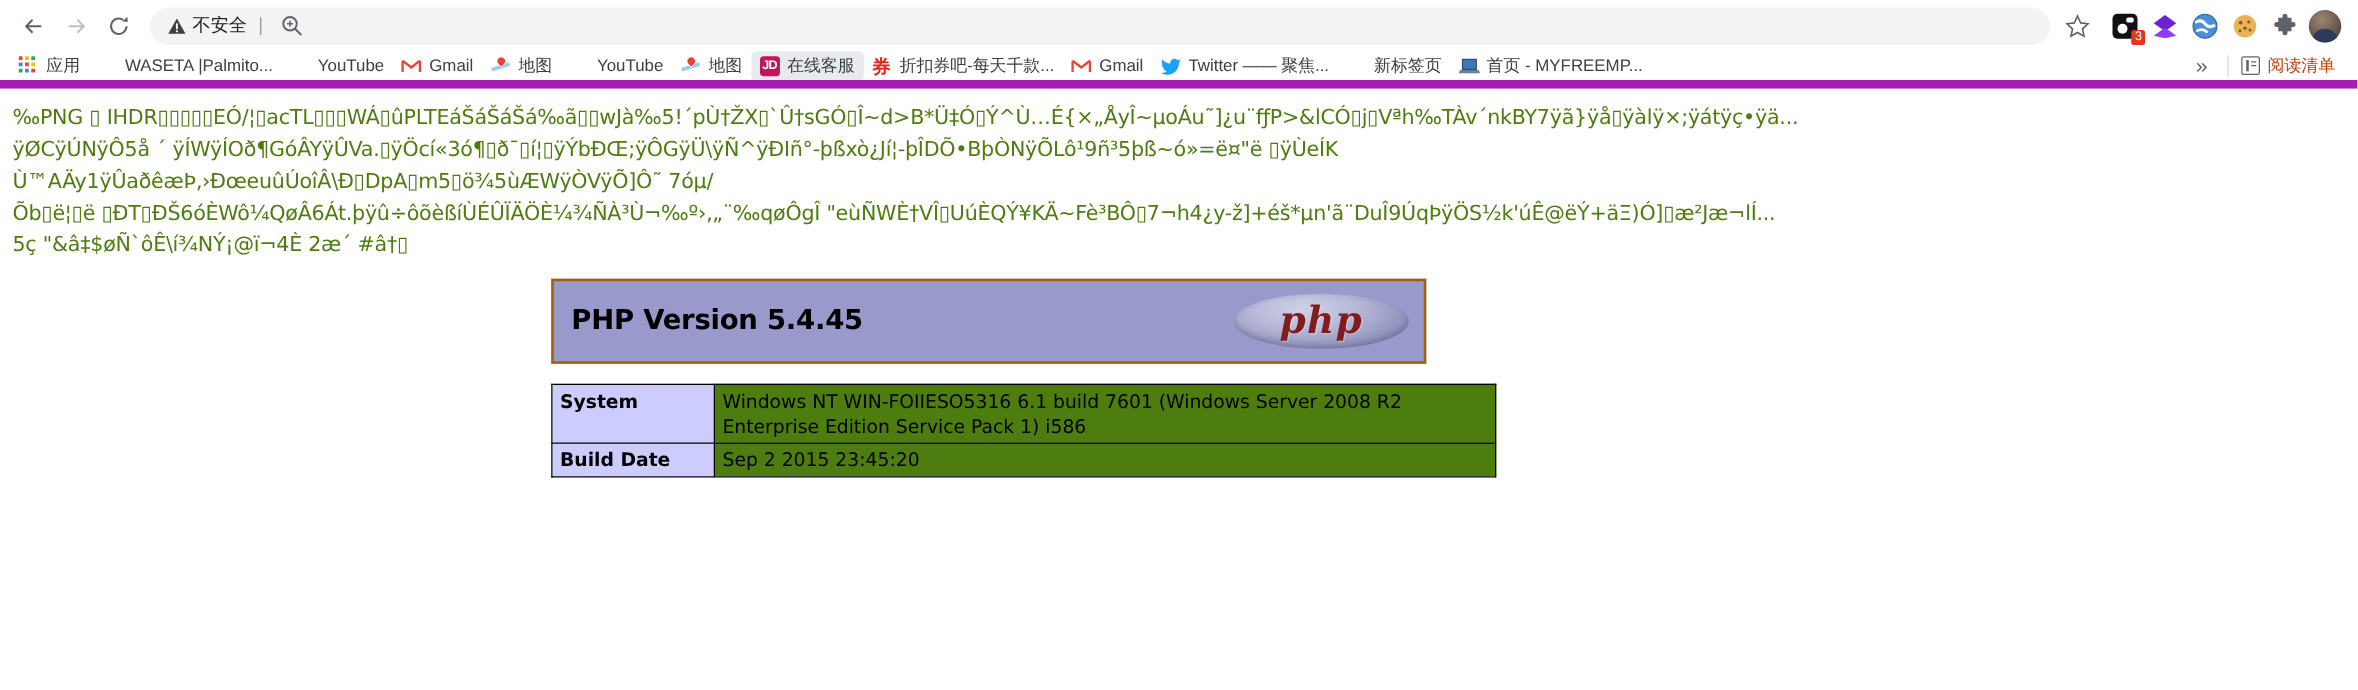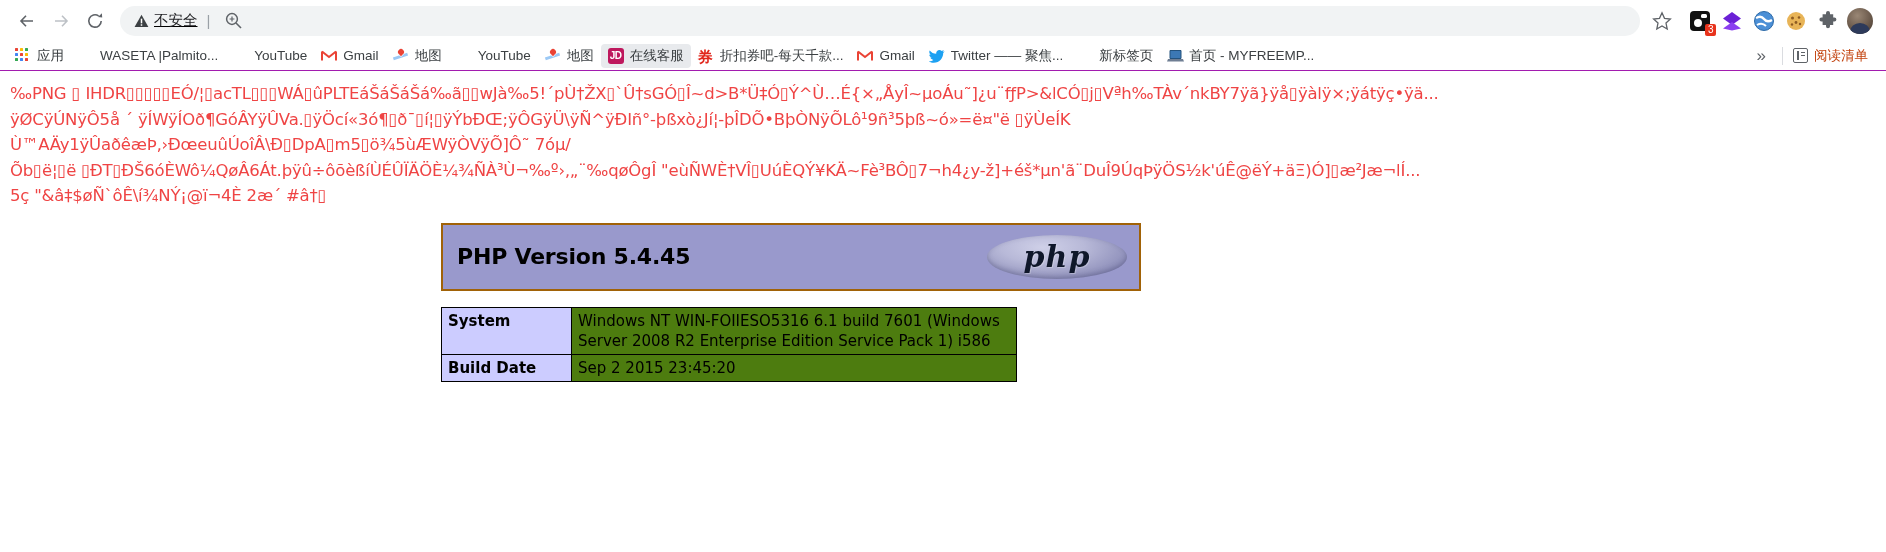--- a/index.html
+++ b/index.html
@@ -35,21 +35,20 @@
   .omnibox {
     flex: 1 1 auto;
     height: 30px;
     background: #f1f3f4;
     border-radius: 15px;
     margin: 0 6px 0 8px;
     display: flex;
     align-items: center;
     padding: 0 6px 0 14px;
     min-width: 0;
-    text-decoration: underline;
   }
   .omnibox-warn {
     display: flex; align-items: center;
     flex: 0 0 auto;
   }
   .warn-tri {
     width: 15px; height: 14px;
     margin-right: 5px;
   }
   .omnibox-warn-text {
@@ -119,21 +118,21 @@
     border-radius: 50% 50% 0 0 / 80% 80% 0 0;
   }
 
   
   .bookmarks-bar {
     height: 30px;
     background: #ffffff;
     display: flex;
     align-items: center;
     padding: 0 8px;
-    border-bottom: 1px solid #a21caf;
+    border-bottom: 7px solid #a21caf;
     position: relative;
     overflow: hidden;
   }
   .bm {
     display: flex; align-items: center;
     padding: 3px 7px;
     border-radius: 4px;
     flex: 0 0 auto;
     cursor: pointer;
     max-width: 170px;
@@ -274,21 +273,21 @@
     background: #ffffff;
     padding: 0;
     position: relative;
     height: 481px;
     overflow: hidden;
   }
   .binary-blob {
     font-family: "DejaVu Sans", sans-serif;
     font-size: 16.5px;
     line-height: 25.5px;
-    color: #ef4444;
+    color: #4d7c0f;
     padding: 10px 10px 0 10px;
     white-space: nowrap;
     overflow: hidden;
     letter-spacing: -0.2px;
   }
   .binary-blob div {
     white-space: nowrap;
     overflow: hidden;
     text-overflow: clip;
     height: 25.5px;
@@ -330,27 +329,27 @@
   }
   .php-logo .php-text {
     position: absolute;
     left: 0; top: 0;
     width: 140px; height: 52px;
     display: flex; align-items: center; justify-content: center;
     font-family: "DejaVu Serif", serif;
     font-style: italic;
     font-weight: bold;
     font-size: 30px;
-    color: #0f172a;
+    color: #7f1d1d;
     letter-spacing: 1px;
     text-shadow: 1px 1px 0 rgba(255,255,255,0.25);
   }
 
   table.phpinfo {
-    width: 576px;
+    width: 756px;
     border-collapse: collapse;
     margin-top: 16px;
     font-family: "DejaVu Sans", sans-serif;
     font-size: 15px;
   }
   table.phpinfo td {
     border: 1px solid #000000;
     padding: 3px 6px;
     vertical-align: top;
     line-height: 20px;

